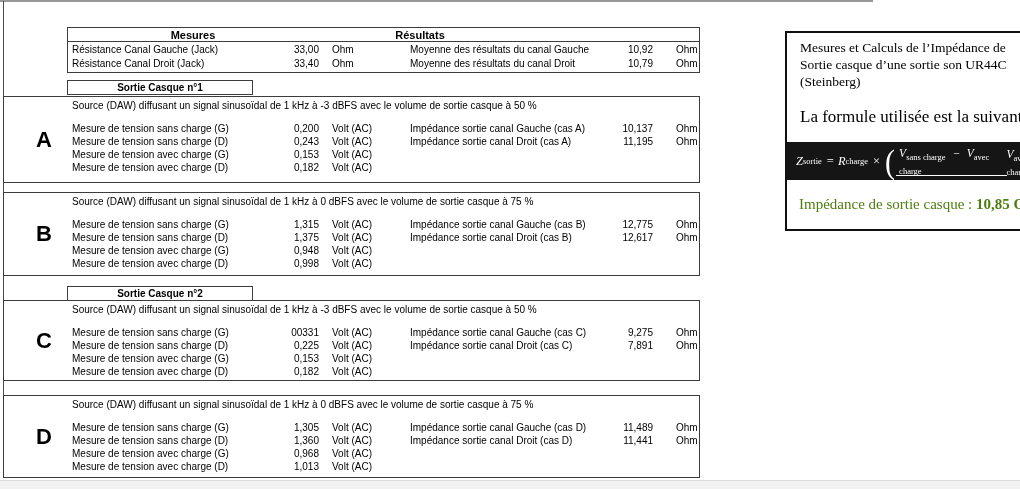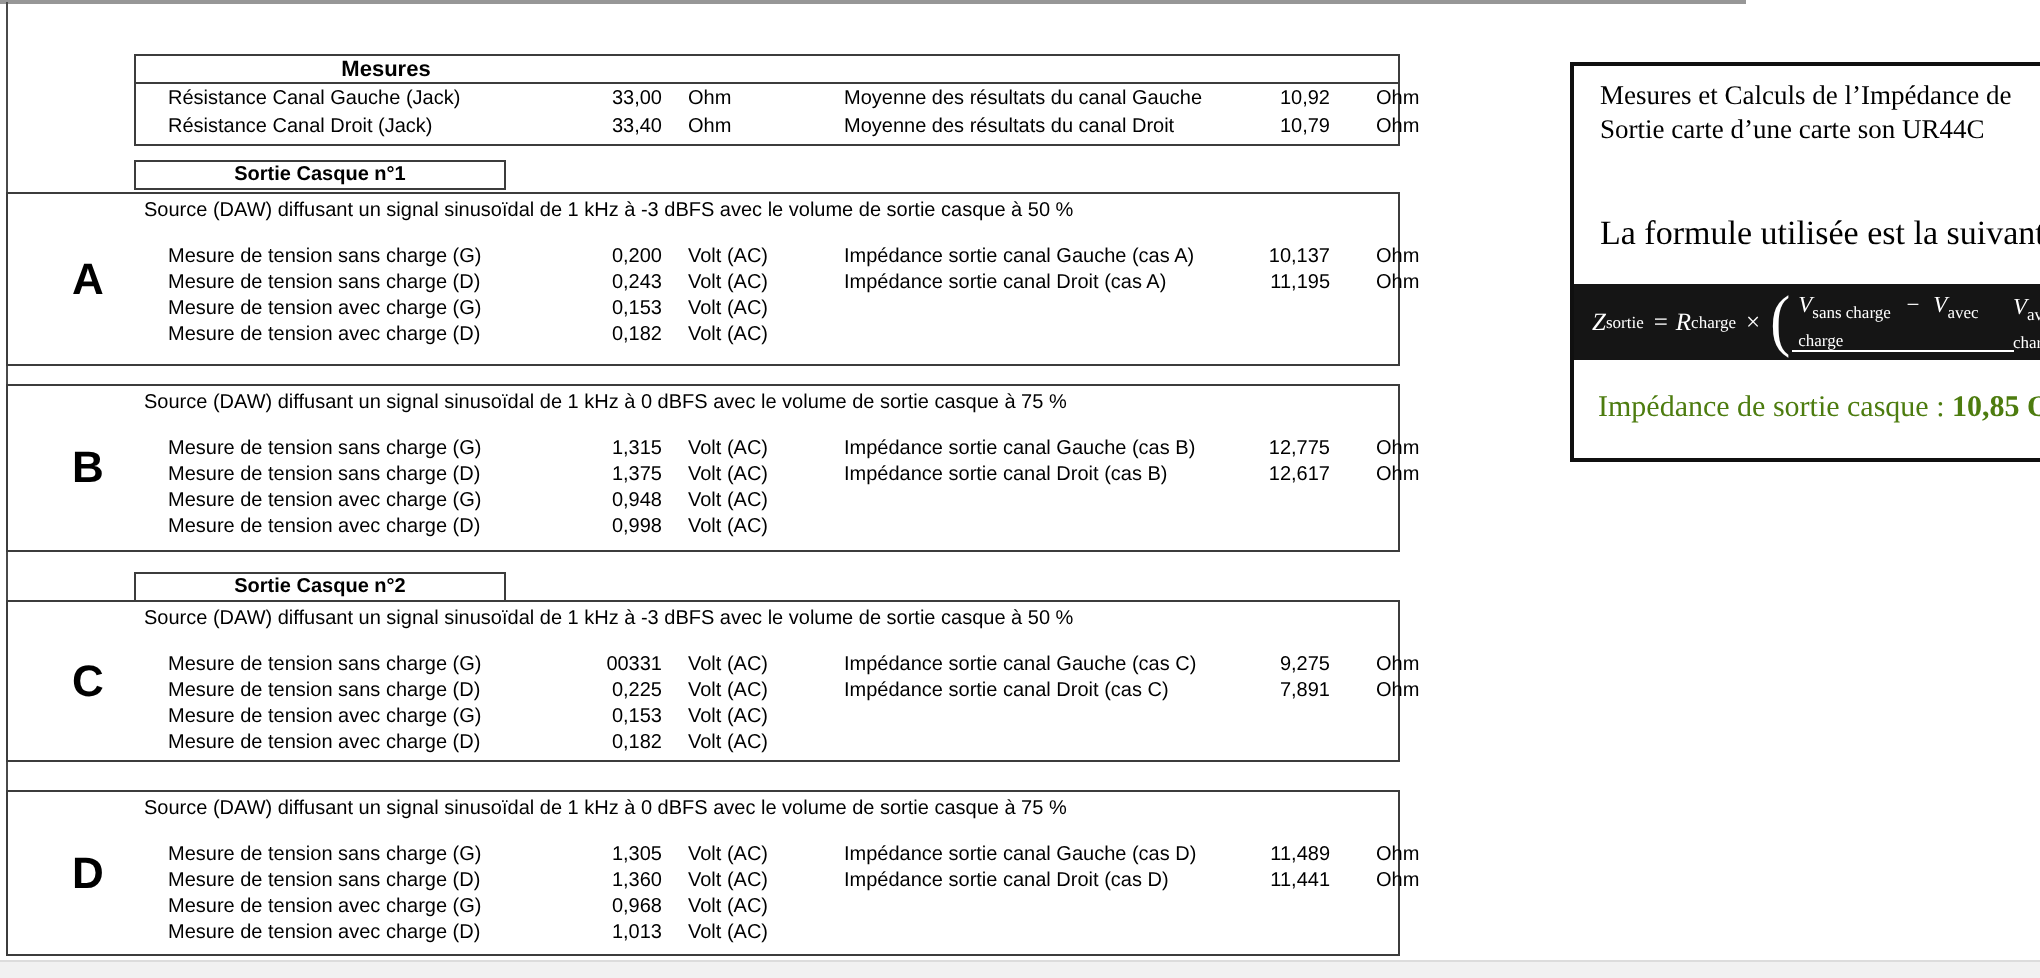--- a/index.html
+++ b/index.html
@@ -26,21 +26,21 @@
   .grp1{top:80px;} .grp2{top:286px;}
   
   .section{left:3px;width:697px;}
   .sec-a{top:96px;height:87px;} .sec-b{top:192px;height:84px;}
   .sec-c{top:300px;height:81px;} .sec-d{top:395px;height:83px;}
   .letter{position:absolute;left:18px;top:50%;transform:translateY(-50%);width:44px;
           text-align:center;font-size:22px;font-weight:bold;}
   .src{position:absolute;left:68px;top:3px;font-size:10px;white-space:nowrap;}
   .rows{position:absolute;left:0;top:26px;right:0;}
   .res-rows{position:relative;left:0;}
-  .row{position:relative;height:13px;font-size:10px;white-space:nowrap;margin-left:12px;}
+  .row{position:relative;height:13px;font-size:10px;white-space:nowrap;}
   .res-box .row{height:14px;}
   .row span{position:absolute;top:0;}
   
   .rows{left:64px;}
   .c1{left:4px;}
   .c2{left:160px;width:91px;text-align:right;}
   .c3{left:264px;}
   .c4{left:342px;}
   .c5{left:500px;width:85px;text-align:right;}
   .c6{left:608px;}
@@ -62,20 +62,21 @@
   .result-line{position:absolute;left:12px;top:163px;font-size:15px;}
 </style>
 </head>
 <body>
 
 <div class="topline"></div>
 <div class="leftline"></div>
 
 <div class="box hdr-box">
   <span class="hdr-mesures">Mesures</span>
+  <span class="hdr-resultats">Résultats</span>
 </div>
 
 <div class="box res-box">
   <div class="res-rows">
     <div class="row">
       <span class="c1">Résistance Canal Gauche (Jack)</span>
       <span class="c2">33,00</span>
       <span class="c3">Ohm</span>
       <span class="c4">Moyenne des résultats du canal Gauche</span>
       <span class="c5">10,92</span>
@@ -224,21 +225,22 @@
       <span class="c1">Mesure de tension avec charge (D)</span>
       <span class="c2">1,013</span>
       <span class="c3">Volt (AC)</span>
     </div>
   </div>
 </div>
 
 <div class="panel">
   <div class="panel-title">
     <div>Mesures et Calculs de l’Impédance de</div>
-    <div>Sortie carte d’une carte son UR44C</div>
+    <div>Sortie casque d’une sortie son UR44C</div>
+    <div>(Steinberg)</div>
   </div>
   <div class="panel-intro">La formule utilisée est la suivante :</div>
 
   <div class="formula-strip" style="background: rgb(21, 21, 21);">
     <span class="fv">Z</span>
       <sub class="fs">sortie</sub>
     <span class="fop">=</span>
     <span class="fv">R</span>
       <sub class="fs">charge</sub>
     <span class="fop">×</span>

